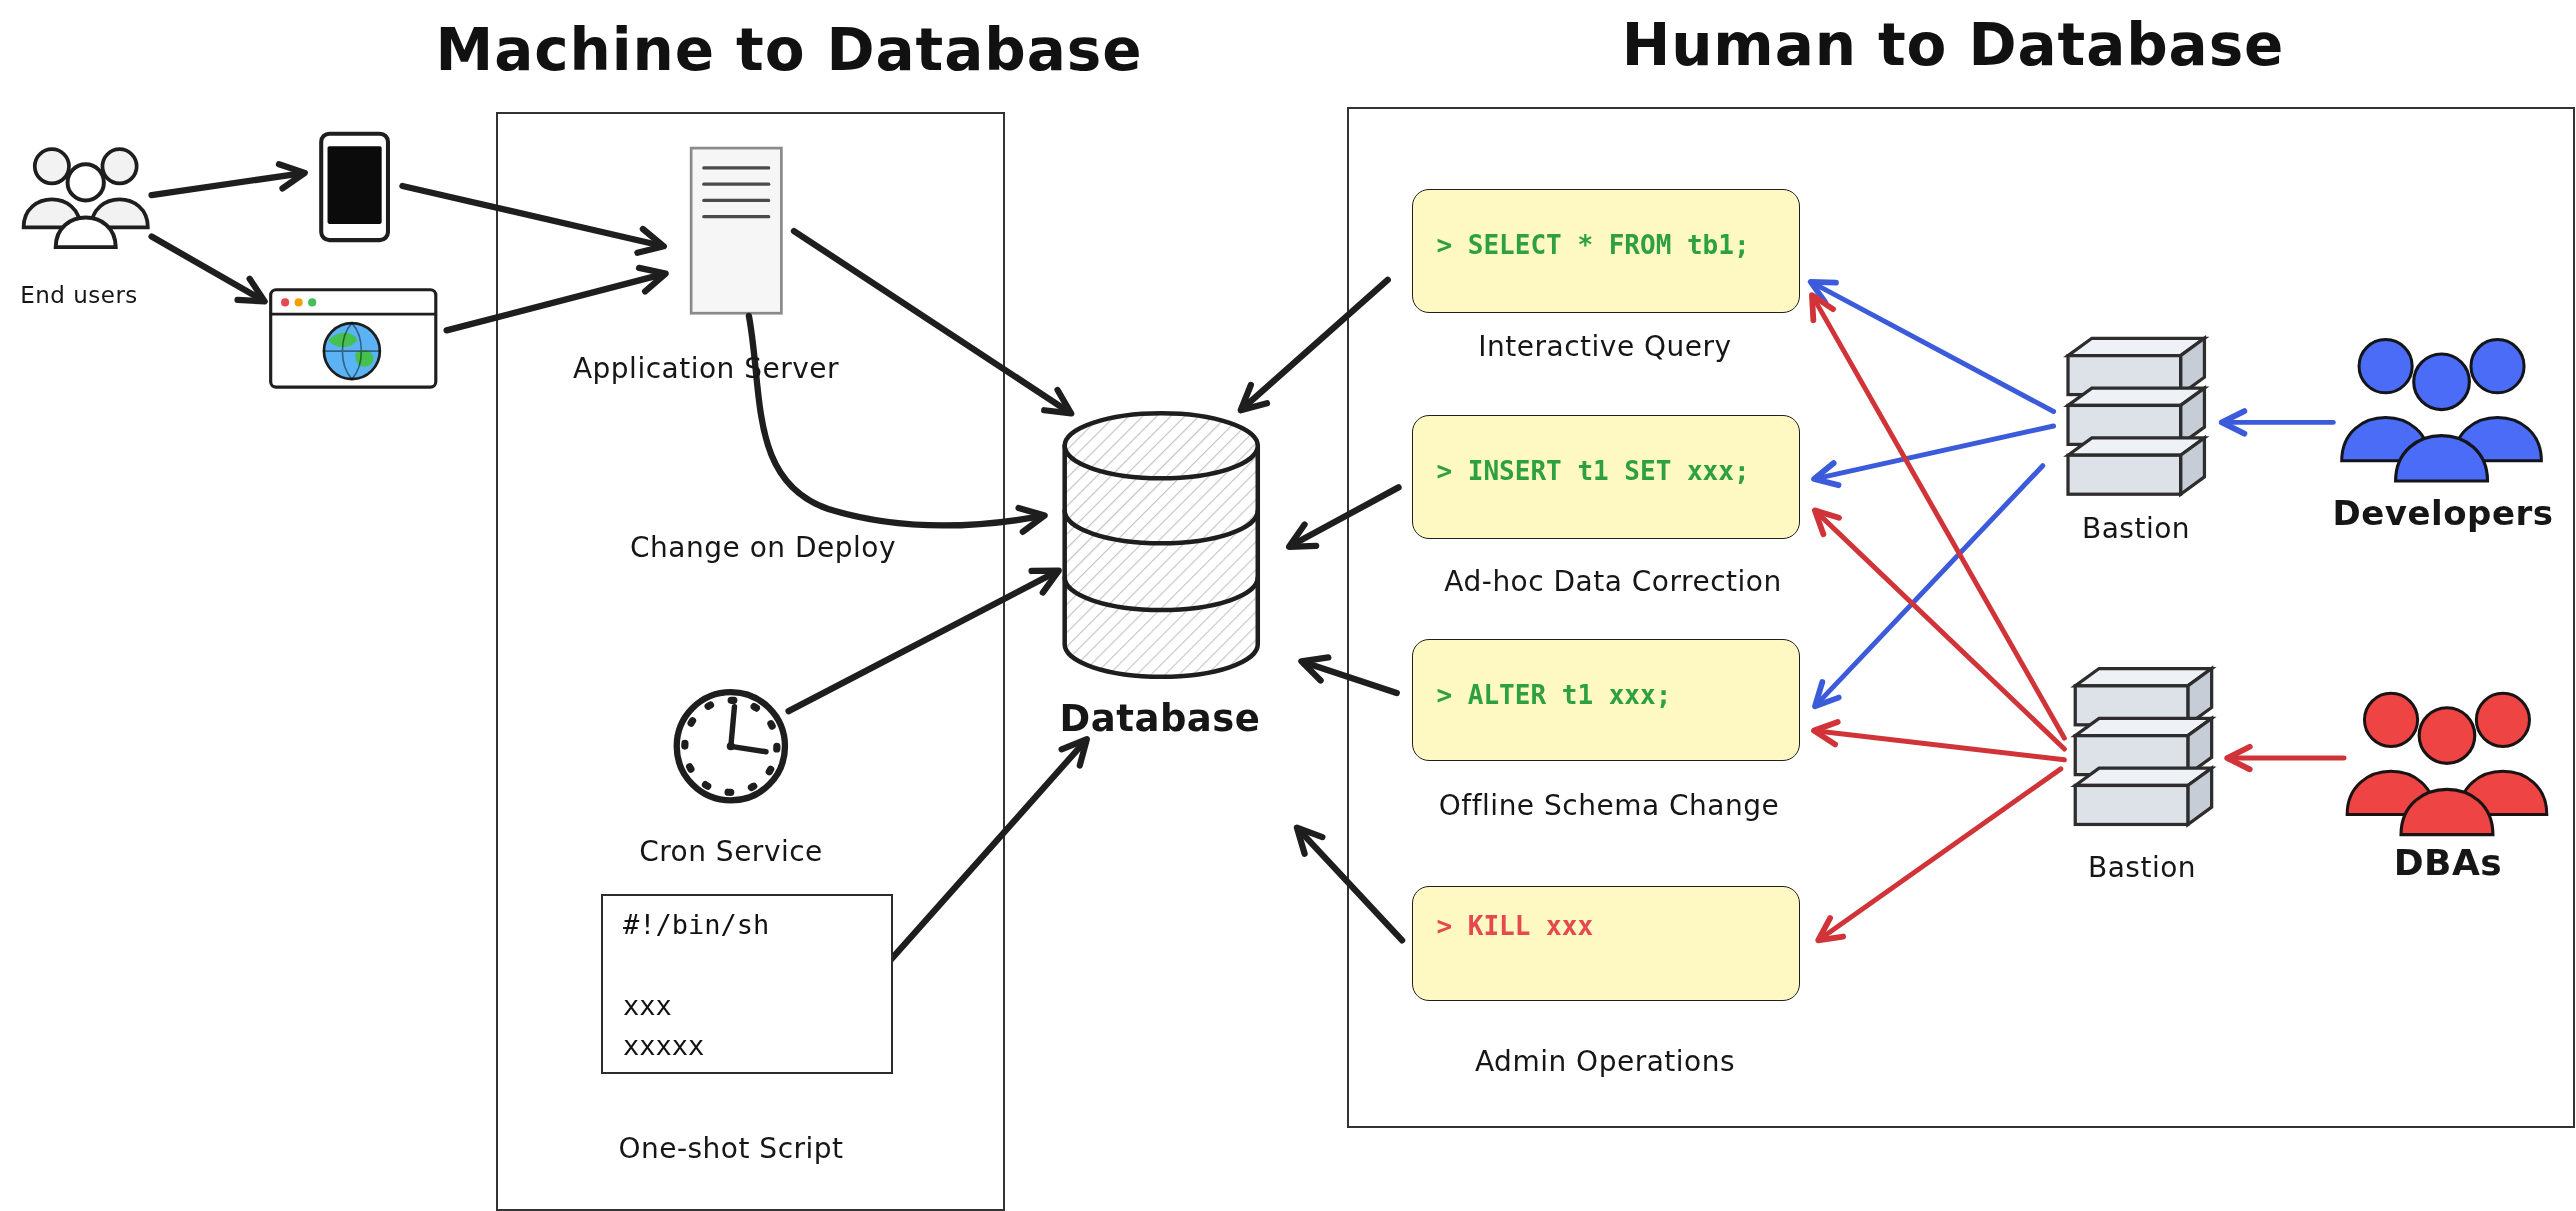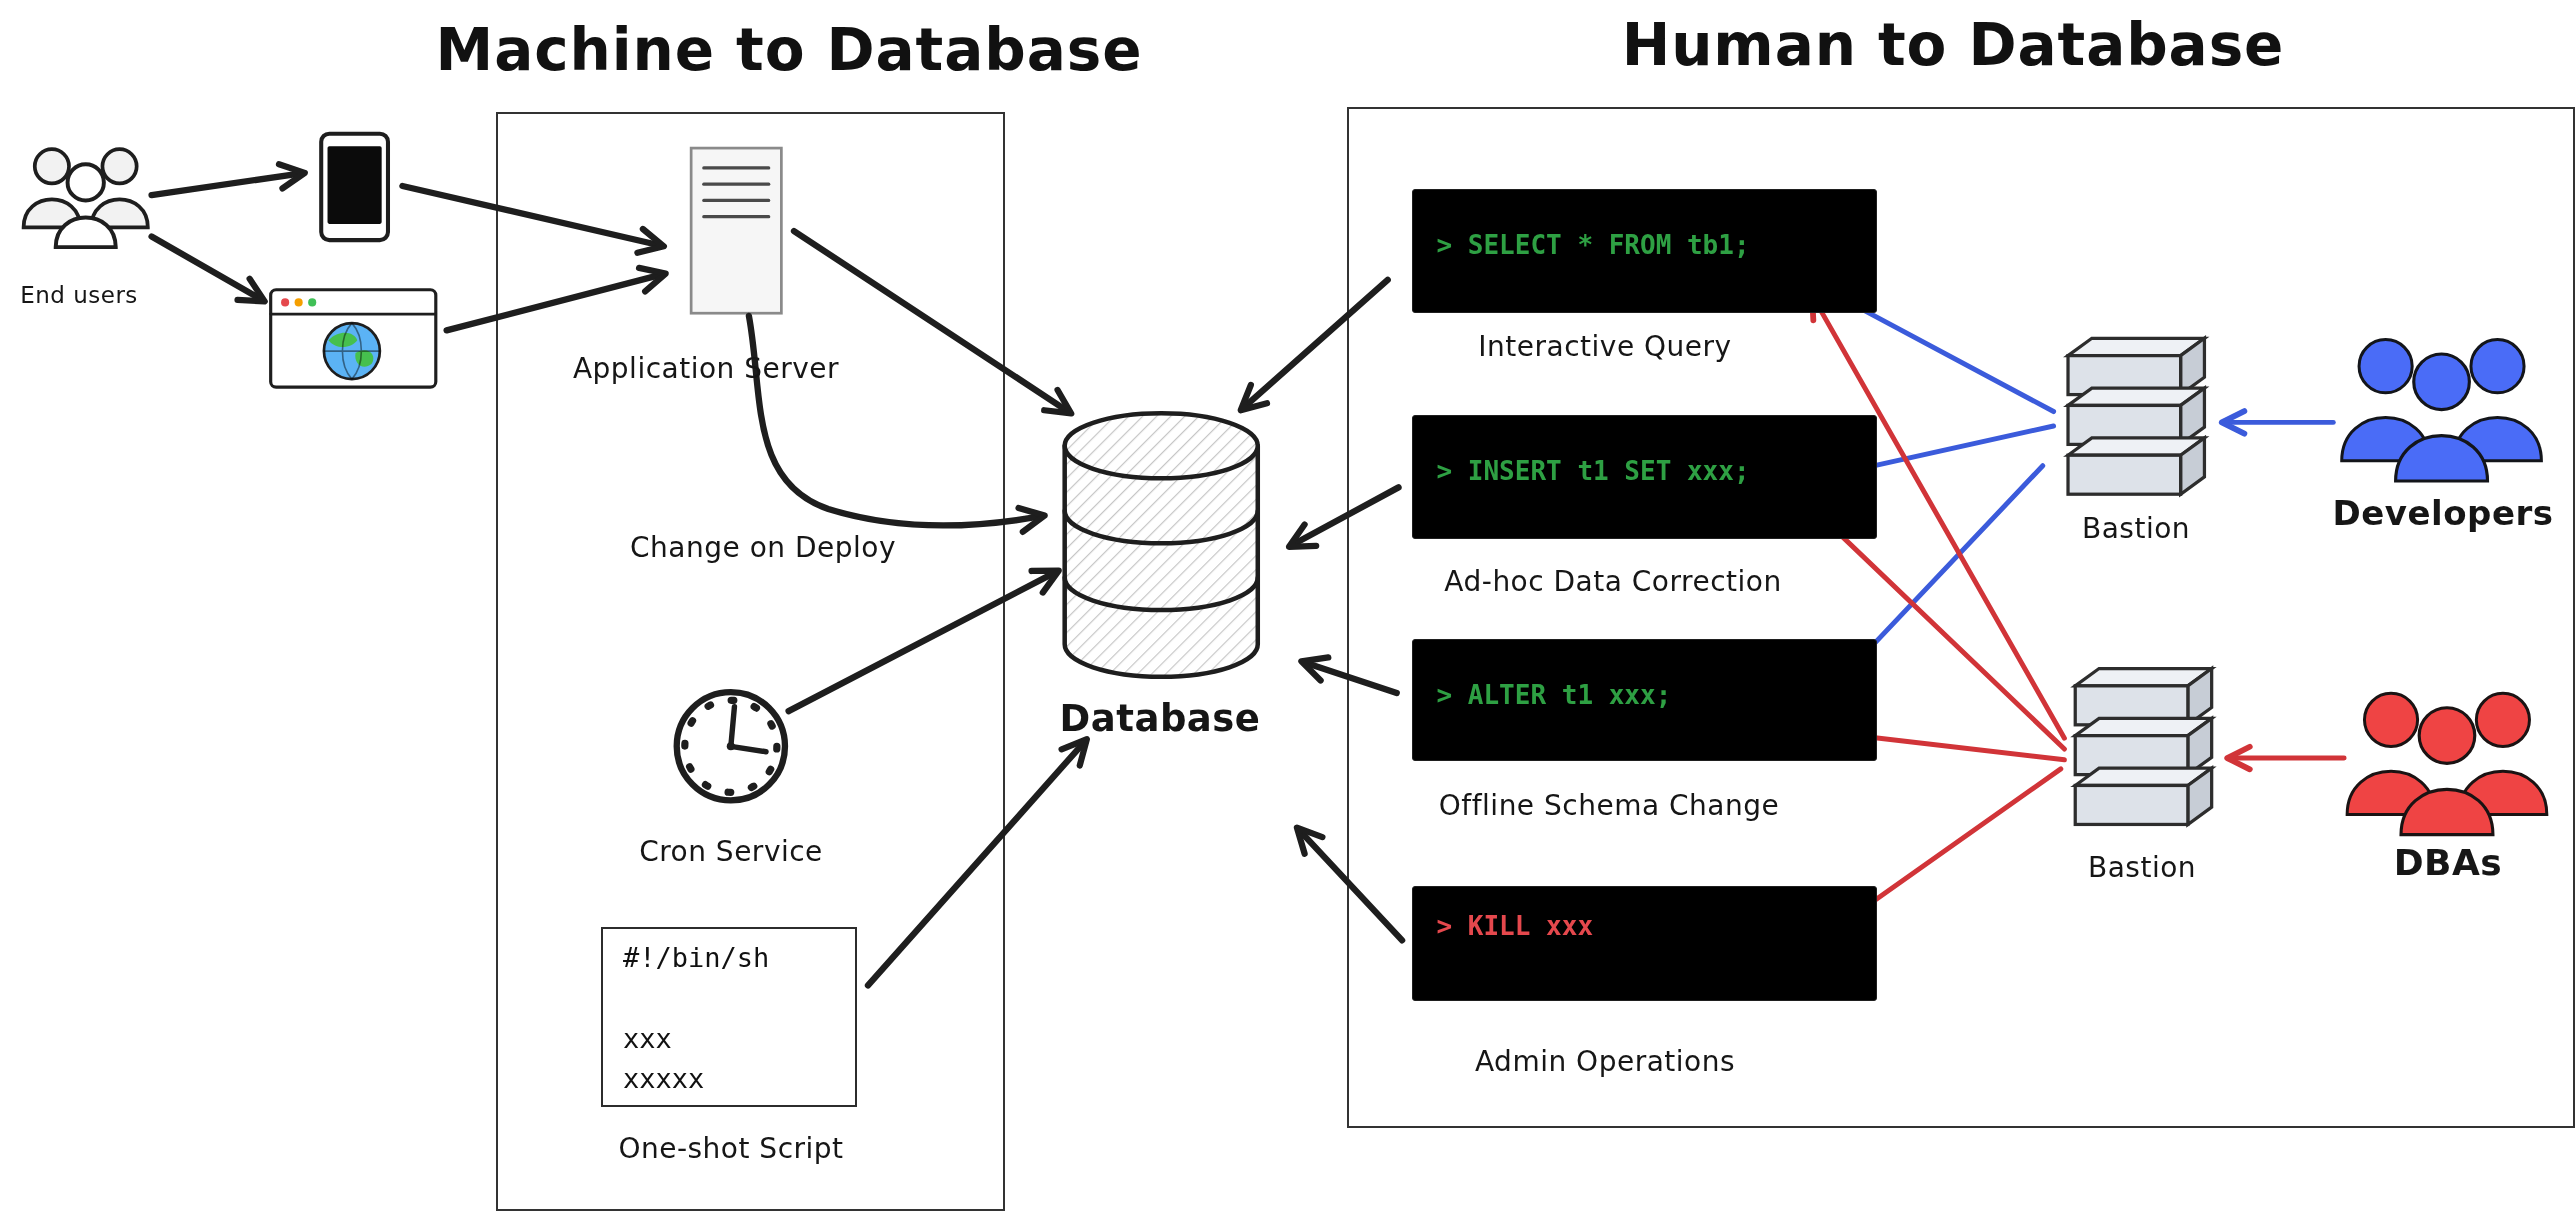--- a/index.html
+++ b/index.html
@@ -37,34 +37,34 @@
   .mkp-red{stroke:var(--arrow-red);}
   .sketch{stroke:var(--ink);stroke-linejoin:round;stroke-linecap:round;}
   .person-outline{fill:#f2f2f2;stroke:var(--ink);stroke-width:5px;}
   .person-outline-front{fill:#ffffff;stroke:var(--ink);stroke-width:5px;}
   .person-dev{fill:var(--developer-blue);stroke:#13151a;stroke-width:2.6px;}
   .person-dba{fill:var(--dba-red);stroke:#1a1313;stroke-width:2.6px;}
   .bastion-top-face{fill:#eef1f5;stroke:#2d2d2d;stroke-width:3;}
   .bastion-front-face{fill:#dde2e9;stroke:#2d2d2d;stroke-width:3;}
   .bastion-right-face{fill:#c7cdd6;stroke:#2d2d2d;stroke-width:3;}
   .terminal{
-    position:absolute;left:1412px;width:465px;background:#000000;
-    border-radius:3px;border:1.8px solid #1f1f1f;box-sizing:border-box;
+    position:absolute;left:1412px;width:388px;background:#fef9c3;
+    border-radius:17px;border:1.8px solid #1f1f1f;box-sizing:border-box;
     display:flex;flex-direction:column;justify-content:flex-start;
   }
   .tline{
     font-family:"DejaVu Sans Mono", monospace;font-size:26px;font-weight:700;
     line-height:38px;padding-left:23.5px;white-space:nowrap;
   }
   .tgreen{color:var(--terminal-green);}
   .tred{color:var(--terminal-red);}
   .pad-single{padding-top:36px;}
   .pad-double{padding-top:20px;}
   .script-box{
-    position:absolute;left:601px;top:927px;width:256px;height:180px;
+    position:absolute;left:601px;top:894px;width:292px;height:180px;
     background:#fff;border:2.7px solid #2c2c2c;box-sizing:border-box;
   }
   .sline{
     position:absolute;left:20px;font-family:"DejaVu Sans Mono", monospace;
     font-size:27px;color:#111;white-space:nowrap;
   }
 </style>
 </head>
 <body>
 

